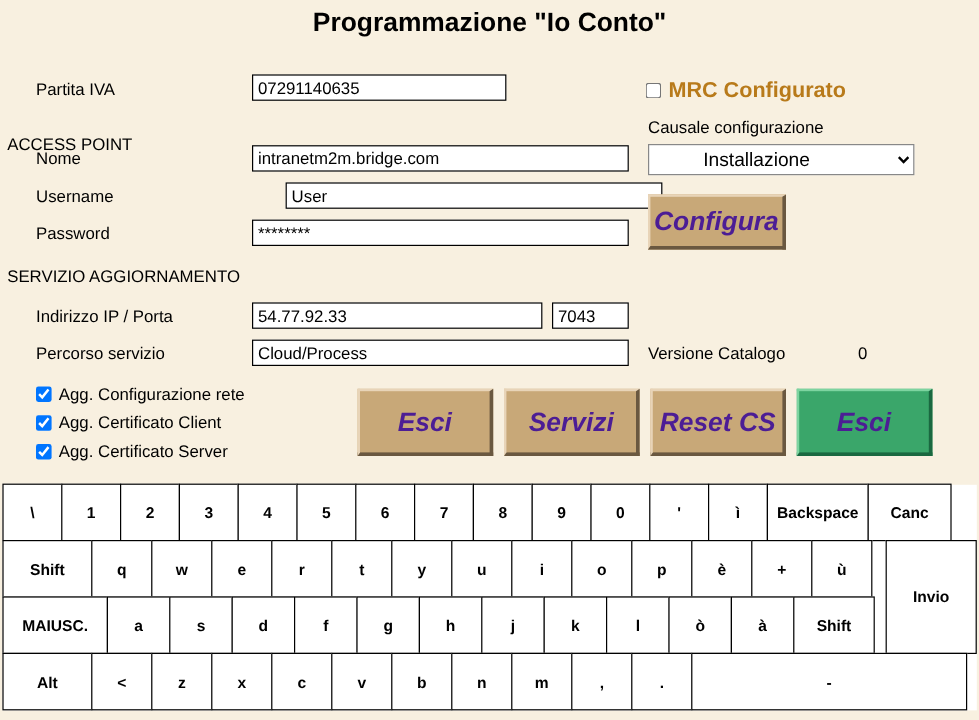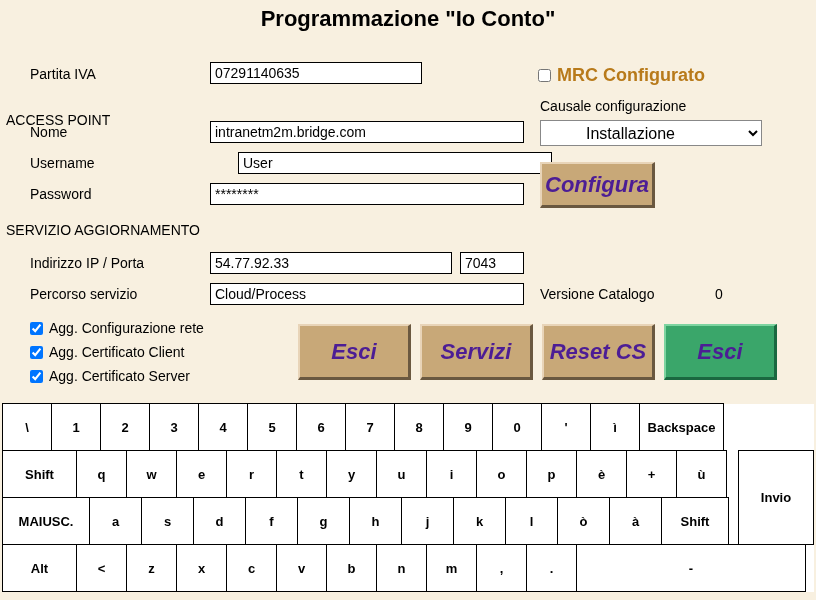--- a/index.html
+++ b/index.html
@@ -176,20 +176,21 @@
           <div class="key" style="width: 50px;">4</div>
           <div class="key" style="width: 50px;">5</div>
           <div class="key" style="width: 50px;">6</div>
           <div class="key" style="width: 50px;">7</div>
           <div class="key" style="width: 50px;">8</div>
           <div class="key" style="width: 50px;">9</div>
           <div class="key" style="width: 50px;">0</div>
           <div class="key" style="width: 50px;">'</div>
           <div class="key" style="width: 50px;">ì</div>
           <div class="key" style="width: 85px;">Backspace</div>
+          <div class="key" style="width: 70px;">Canc</div>
         </div>
       <div style="display:flex;">
         <div style="flex:1;">
           <div class="kb-row" id="kb-row2">
               <div class="key" style="width: 75px;">Shift</div>
               <div class="key" style="width: 51px;">q</div>
               <div class="key" style="width: 51px;">w</div>
               <div class="key" style="width: 51px;">e</div>
               <div class="key" style="width: 51px;">r</div>
               <div class="key" style="width: 51px;">t</div>

